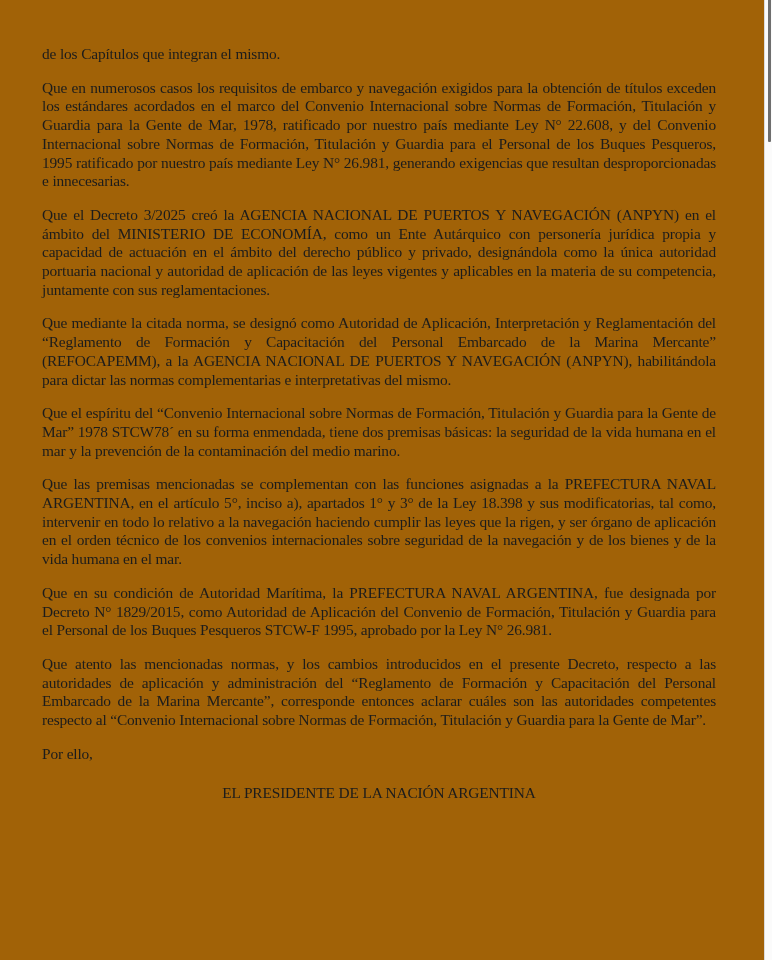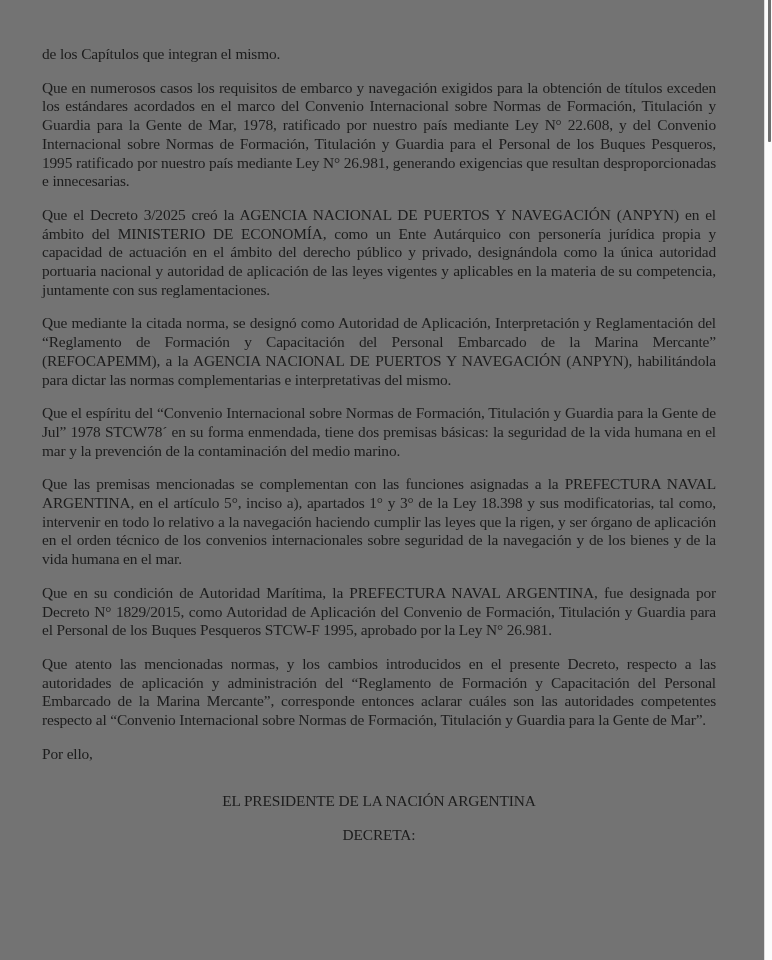--- a/index.html
+++ b/index.html
@@ -7,21 +7,21 @@
     padding: 0;
     width: 772px;
     height: 960px;
     overflow: hidden;
     background: #fefefe;
   }
   .viewport {
     position: relative;
     width: 772px;
     height: 960px;
-    background: #737373;
+    background: #a16207;
     overflow: hidden;
   }
   .page {
     position: absolute;
     left: 42px;
     top: 45px;
     width: 674px;
     font-family: "Liberation Serif", "DejaVu Serif", serif;
     font-size: 15.4px;
     line-height: 18.7px;
@@ -31,21 +31,21 @@
   .page p {
     margin: 0 0 15px 0;
     text-align: justify;
     text-align-last: left;
   }
   .page p.center {
     text-align: center;
     text-align-last: center;
   }
   .page p.closing {
-    margin-bottom: 28px;
+    margin-bottom: 20px;
   }
   .page p.president {
     margin-top: 16px;
     margin-bottom: 16px;
   }
   .scrollbar-track {
     position: absolute;
     right: 0;
     top: 0;
     width: 7px;
@@ -65,25 +65,24 @@
 </style>
 </head>
 <body>
 
 <div class="viewport">
   <div class="page">
     <p>de los Capítulos que integran el mismo.</p>
     <p>Que en numerosos casos los requisitos de embarco y navegación exigidos para la obtención de títulos exceden los estándares acordados en el marco del Convenio Internacional sobre Normas de Formación, Titulación y Guardia para la Gente de Mar, 1978, ratificado por nuestro país mediante Ley N° 22.608, y del Convenio Internacional sobre Normas de Formación, Titulación y Guardia para el Personal de los Buques Pesqueros, 1995 ratificado por nuestro país mediante Ley N° 26.981, generando exigencias que resultan desproporcionadas e innecesarias.</p>
     <p>Que el Decreto 3/2025 creó la AGENCIA NACIONAL DE PUERTOS Y NAVEGACIÓN (ANPYN) en el ámbito del MINISTERIO DE ECONOMÍA, como un Ente Autárquico con personería jurídica propia y capacidad de actuación en el ámbito del derecho público y privado, designándola como la única autoridad portuaria nacional y autoridad de aplicación de las leyes vigentes y aplicables en la materia de su competencia, juntamente con sus reglamentaciones.</p>
     <p>Que mediante la citada norma, se designó como Autoridad de Aplicación, Interpretación y Reglamentación del “Reglamento de Formación y Capacitación del Personal Embarcado de la Marina Mercante” (REFOCAPEMM), a la AGENCIA NACIONAL DE PUERTOS Y NAVEGACIÓN (ANPYN), habilitándola para dictar las normas complementarias e interpretativas del mismo.</p>
-    <p>Que el espíritu del “Convenio Internacional sobre Normas de Formación, Titulación y Guardia para la Gente de Jul” 1978 STCW78´ en su forma enmendada, tiene dos premisas básicas: la seguridad de la vida humana en el mar y la prevención de la contaminación del medio marino.</p>
+    <p>Que el espíritu del “Convenio Internacional sobre Normas de Formación, Titulación y Guardia para la Gente de Mar” 1978 STCW78´ en su forma enmendada, tiene dos premisas básicas: la seguridad de la vida humana en el mar y la prevención de la contaminación del medio marino.</p>
     <p>Que las premisas mencionadas se complementan con las funciones asignadas a la PREFECTURA NAVAL ARGENTINA, en el artículo 5°, inciso a), apartados 1° y 3° de la Ley 18.398 y sus modificatorias, tal como, intervenir en todo lo relativo a la navegación haciendo cumplir las leyes que la rigen, y ser órgano de aplicación en el orden técnico de los convenios internacionales sobre seguridad de la navegación y de los bienes y de la vida humana en el mar.</p>
     <p>Que en su condición de Autoridad Marítima, la PREFECTURA NAVAL ARGENTINA, fue designada por Decreto N° 1829/2015, como Autoridad de Aplicación del Convenio de Formación, Titulación y Guardia para el Personal de los Buques Pesqueros STCW-F 1995, aprobado por la Ley N° 26.981.</p>
     <p>Que atento las mencionadas normas, y los cambios introducidos en el presente Decreto, respecto a las autoridades de aplicación y administración del “Reglamento de Formación y Capacitación del Personal Embarcado de la Marina Mercante”, corresponde entonces aclarar cuáles son las autoridades competentes respecto al “Convenio Internacional sobre Normas de Formación, Titulación y Guardia para la Gente de Mar”.</p>
     <p class="closing">Por ello,</p>
     <p class="center president">EL PRESIDENTE DE LA NACIÓN ARGENTINA</p>
-    <p class="center">DECRETA:</p>
   </div>
 
   <div class="scrollbar-track">
     <div class="scrollbar-thumb"></div>
   </div>
 </div>
 
 </body></html>

